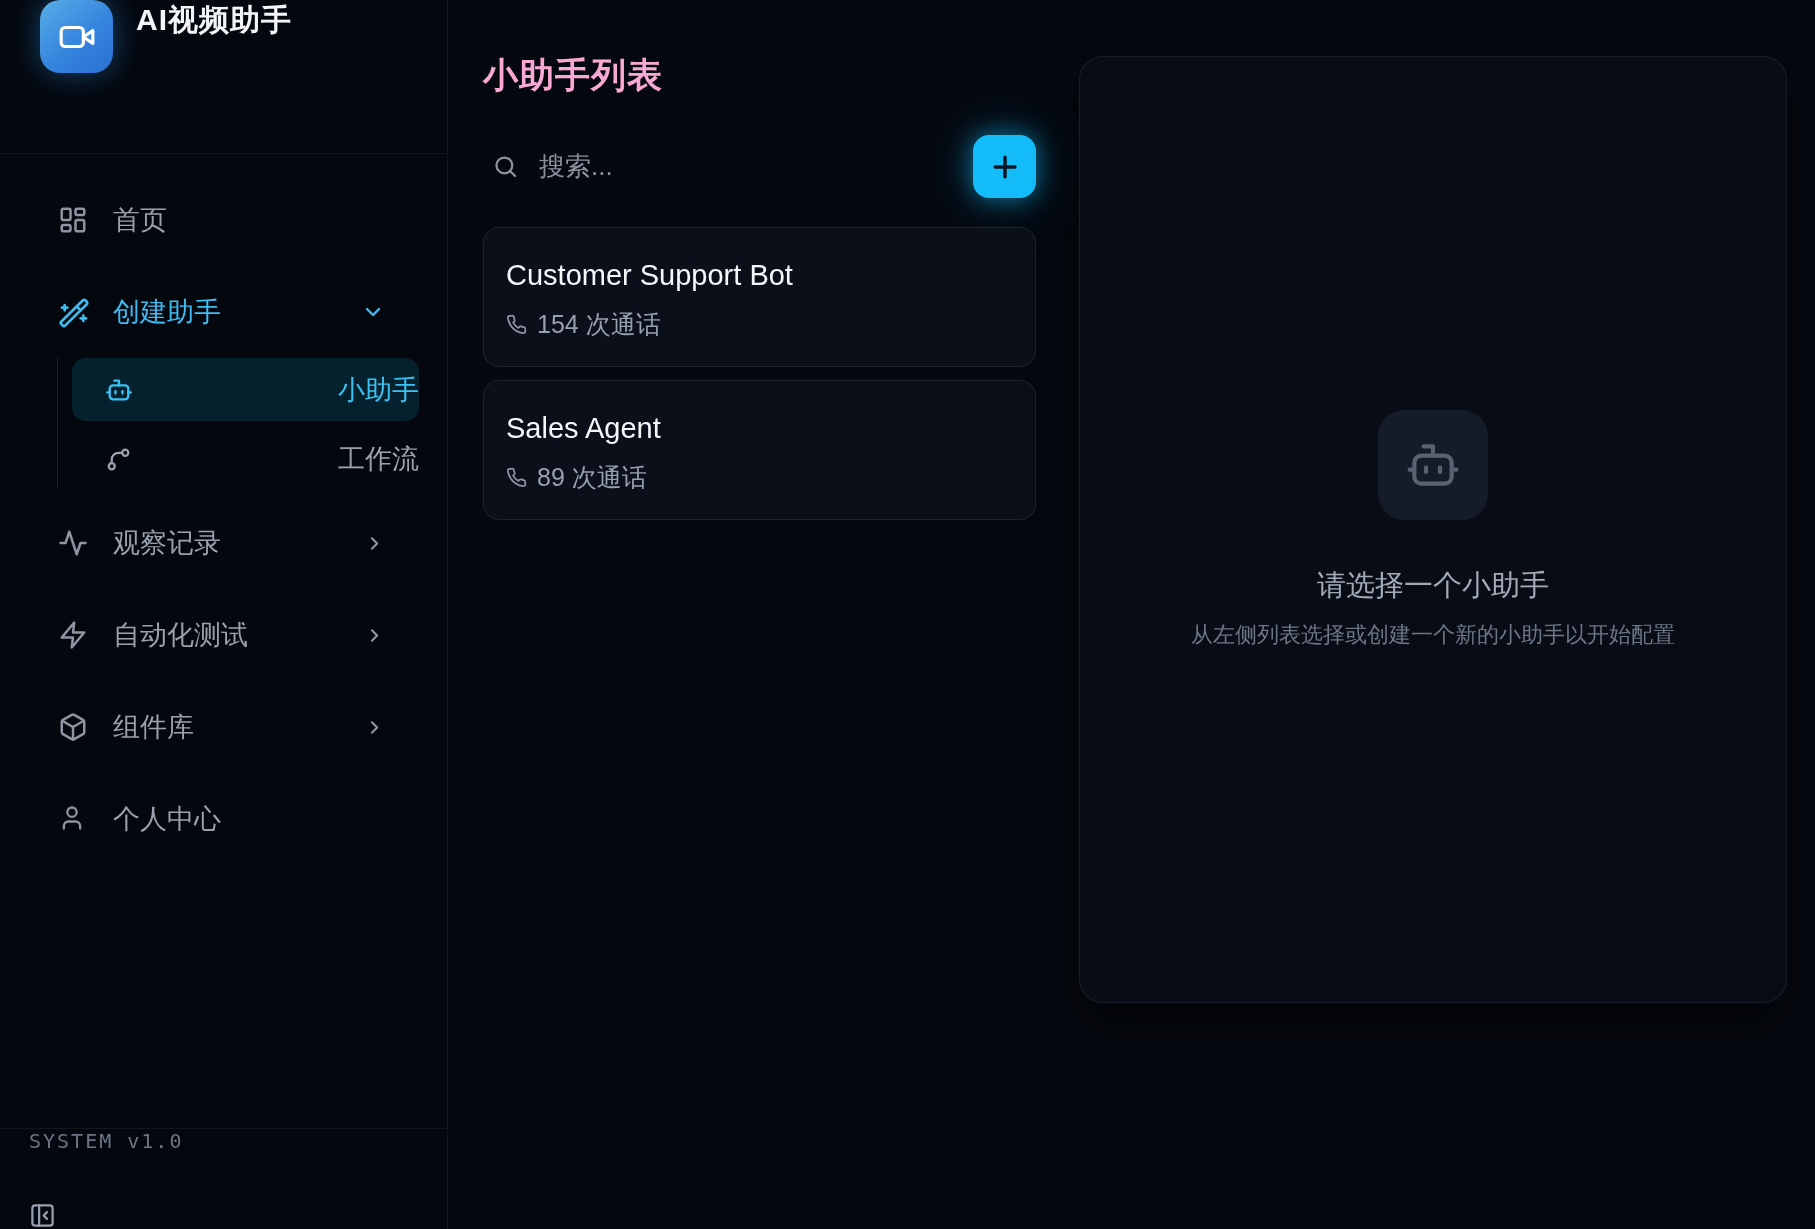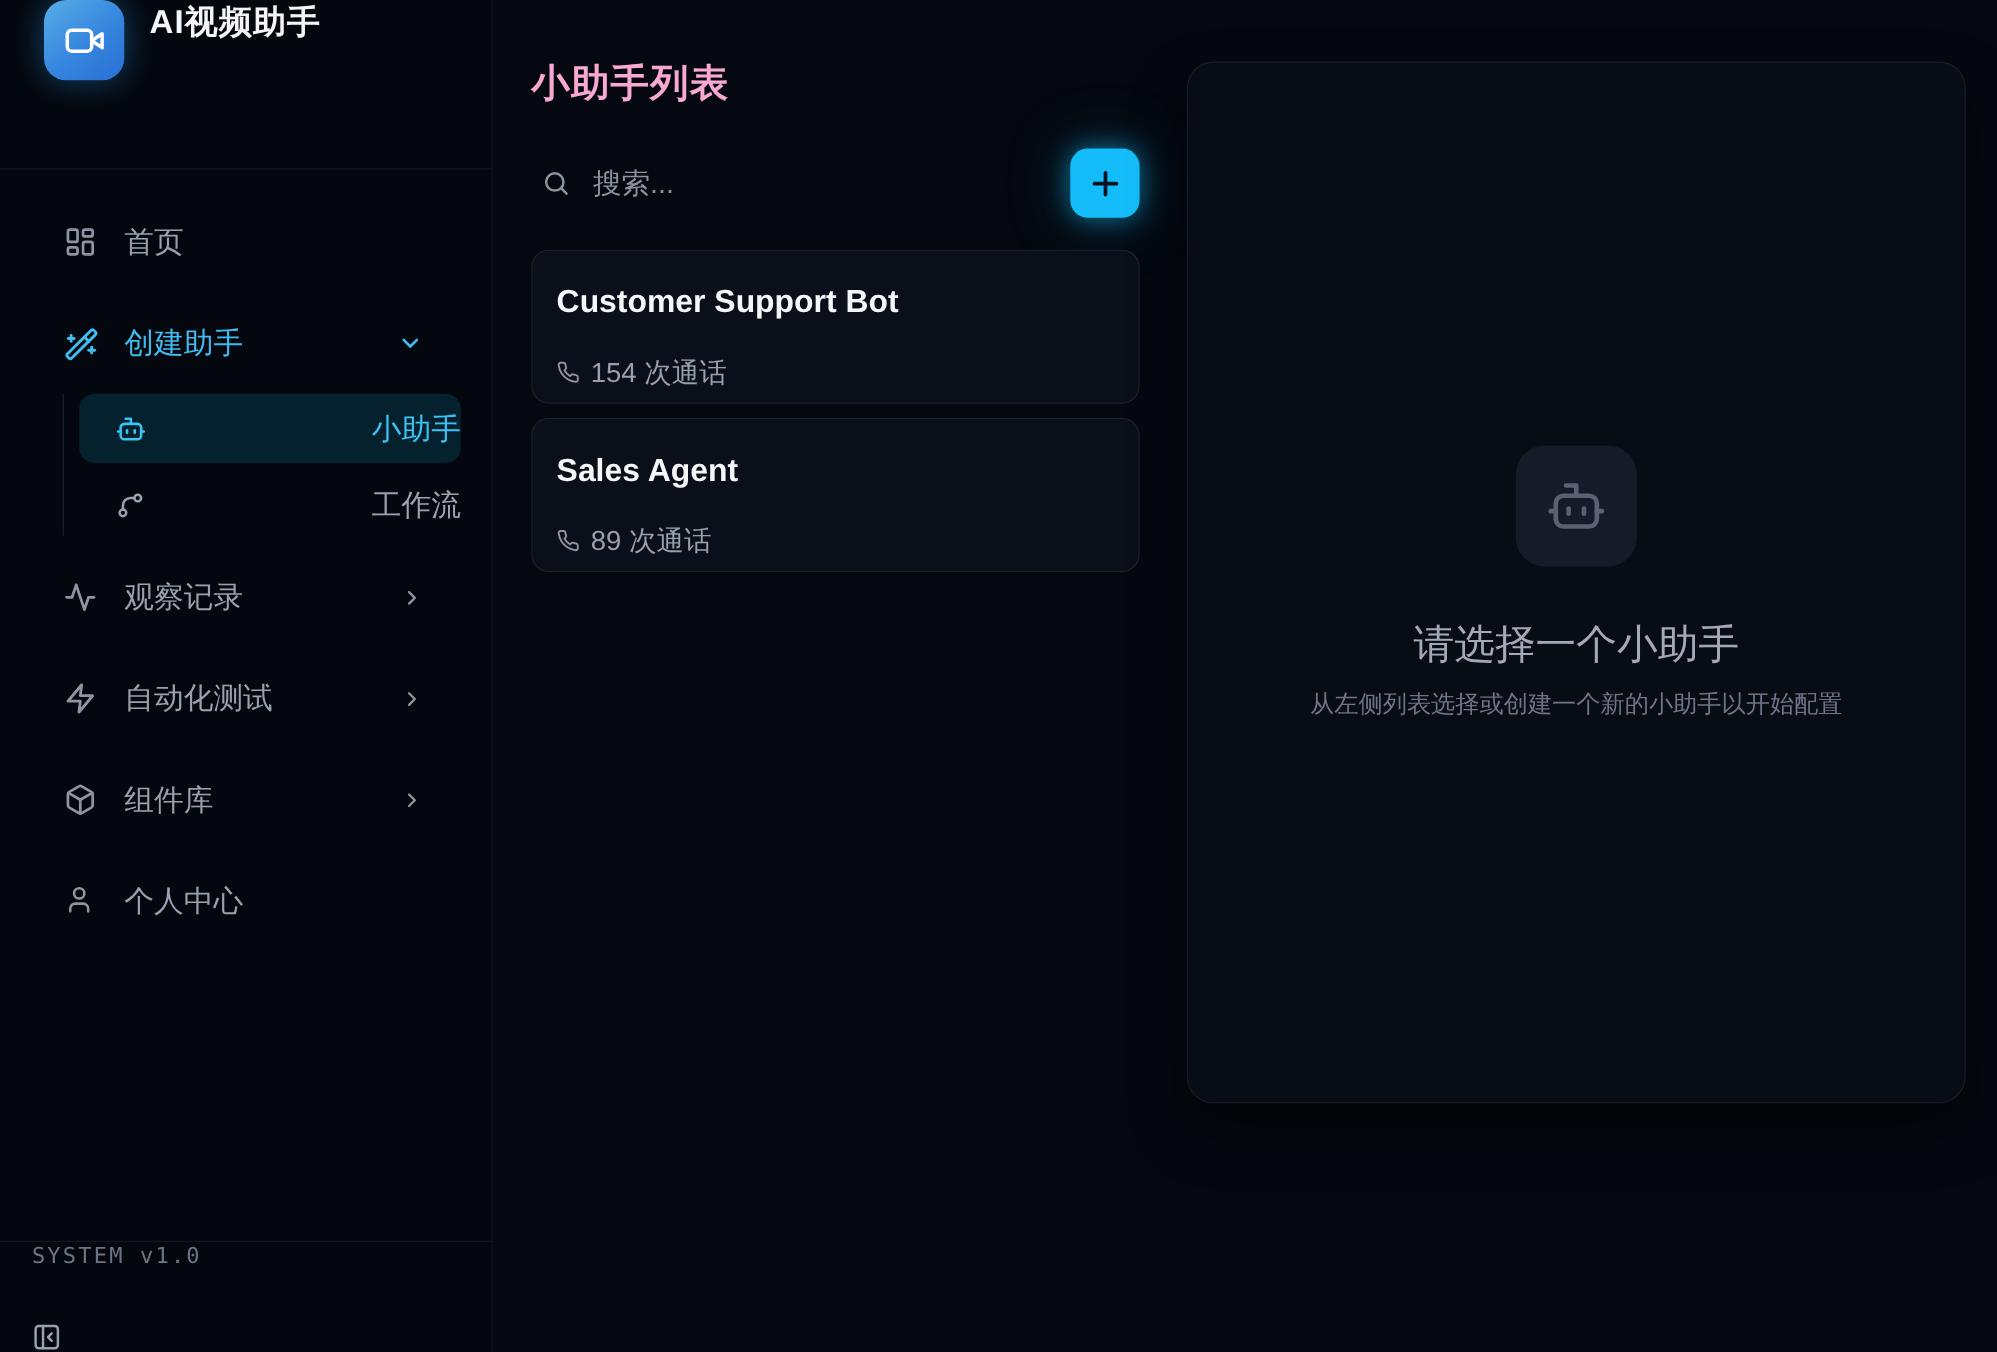--- a/index.html
+++ b/index.html
@@ -94,42 +94,42 @@
     display:flex; align-items:center; justify-content:center;
     color:#081421;
   }
   .cards { margin-top:29px; display:flex; flex-direction:column; gap:13px; }
   .card {
     height:140px; border-radius:16px; cursor:pointer;
     border:1px solid rgba(148,163,184,0.14);
     background:#0a0f19;
     padding:31px 0 0 22px;
   }
-  .card-title { font-size:29px; font-weight:700; color:#f5f6f8; }
-  .card-meta { margin-top:30px; display:flex; align-items:center; gap:10px; color:#97a0ae; }
+  .card-title { font-size:29px; font-weight:400; color:#f5f6f8; }
+  .card-meta { margin-top:16px; display:flex; align-items:center; gap:10px; color:#97a0ae; }
   .card-meta .pic { color:#8d95a3; }
   .card-meta .txt { font-size:25px; }
 
   
   .right-panel {
     flex:1; margin:56px 28px 0 0; height:947px;
     border-radius:24px;
     border:1px solid rgba(148,163,184,0.13);
     background:#070c15;
     box-shadow:0 24px 50px rgba(0,0,0,0.45);
     display:flex; align-items:center; justify-content:center;
   }
   .empty-state { display:flex; flex-direction:column; align-items:center; text-align:center; }
   .empty-icon-box {
     width:110px; height:110px; border-radius:26px;
     background:#151b28;
     display:flex; align-items:center; justify-content:center;
     color:#5a6272;
   }
-  .empty-title { margin-top:46px; font-size:37px; color:#a2aab8; }
+  .empty-title { margin-top:46px; font-size:29px; color:#a2aab8; }
   .empty-subtitle { margin-top:14px; font-size:22px; color:#6d7687; }
 </style>
 </head>
 <body>
 
 <aside class="sidebar">
   <div class="logo-row">
     <div class="logo-box">
       <span>
         <svg width="38" height="38" viewBox="0 0 24 24" fill="none" stroke="#ffffff" stroke-width="2" stroke-linecap="round" stroke-linejoin="round">

